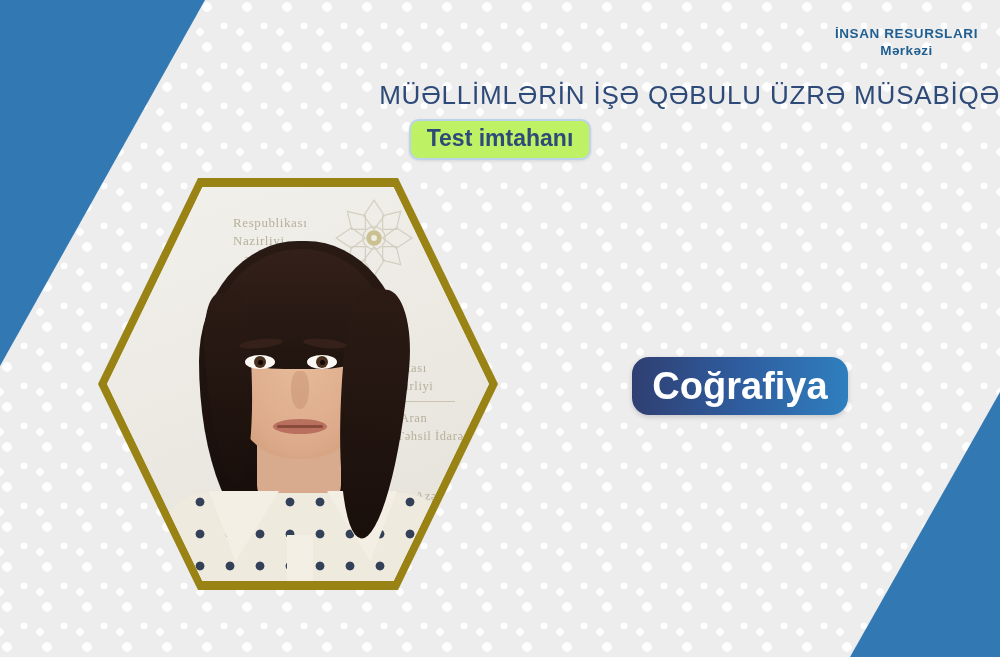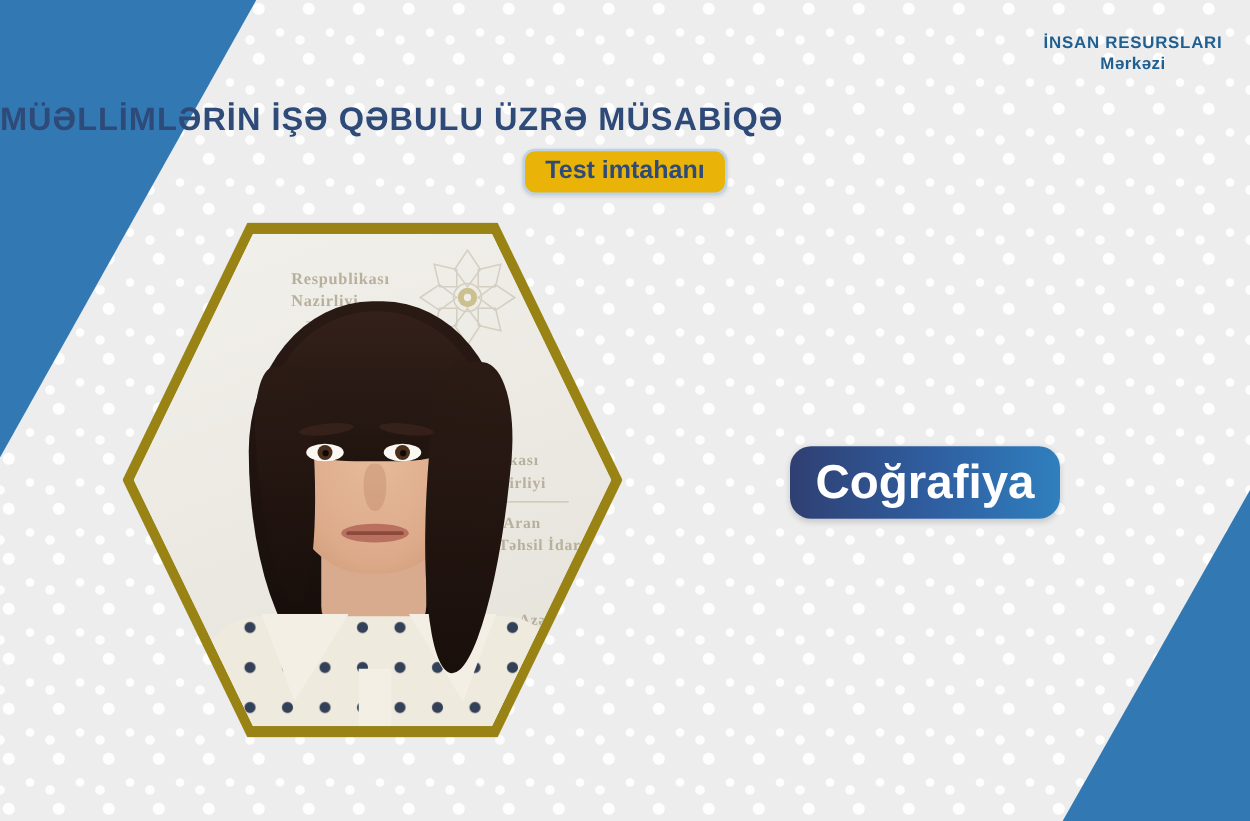--- a/index.html
+++ b/index.html
@@ -50,56 +50,55 @@
     position:absolute;right:22px;top:26px;
     text-align:center;line-height:1.25;
     color:#1f5f91;
     font-size:13.5px;font-weight:bold;letter-spacing:.6px;
   }
   .logo .l2{letter-spacing:.4px;}
 
   
   .title{
     position:absolute;left:0;right:0;top:80px;
-    text-align:left;
+    text-align:right;
     color:#2e4a78;
-    font-size:26px;font-weight:bold;
+    font-size:26px;font-weight:normal;
     letter-spacing:.8px;
     white-space:nowrap;
   }
   .subtitle-wrap{
     position:absolute;left:0;right:0;top:119px;
     text-align:center;
   }
   .subtitle{
     display:inline-block;
     padding:4px 16px 6px 16px;
-    background:#eab308;
+    background:#bef264;
     border:2px solid #bcd3ea;
     border-radius:10px;
     color:#2e4a78;
-    font-size:20px;font-weight:bold;
+    font-size:23px;font-weight:bold;
     box-shadow:0 1px 3px rgba(0,0,0,.10);
   }
 
   
   .hex-outer{
     position:absolute;left:98px;top:178px;width:400px;height:412px;
     background:#9a8315;
     -webkit-clip-path:polygon(25% 0%,75% 0%,100% 50%,75% 100%,25% 100%,0% 50%);
     clip-path:polygon(25% 0%,75% 0%,100% 50%,75% 100%,25% 100%,0% 50%);
     filter:drop-shadow(0 2px 4px rgba(0,0,0,.18));
   }
   .hex-inner{
     position:absolute;left:9px;top:9px;width:382px;height:394px;
     -webkit-clip-path:polygon(25% 0%,75% 0%,100% 50%,75% 100%,25% 100%,0% 50%);
     clip-path:polygon(25% 0%,75% 0%,100% 50%,75% 100%,25% 100%,0% 50%);
     background:#e9e7e0;
     overflow:hidden;
-    font-weight:bold;
   }
   
   .photo{
     position:absolute;left:-52px;top:-8px;width:486px;height:410px;
     background:linear-gradient(160deg,#f3f1ec 0%,#eceae3 45%,#e4e1d8 100%);
   }
   .banner-text{
     position:absolute;color:#b6b09c;font-family:"Liberation Serif",serif;
     font-size:13px;letter-spacing:.6px;white-space:nowrap;
   }

